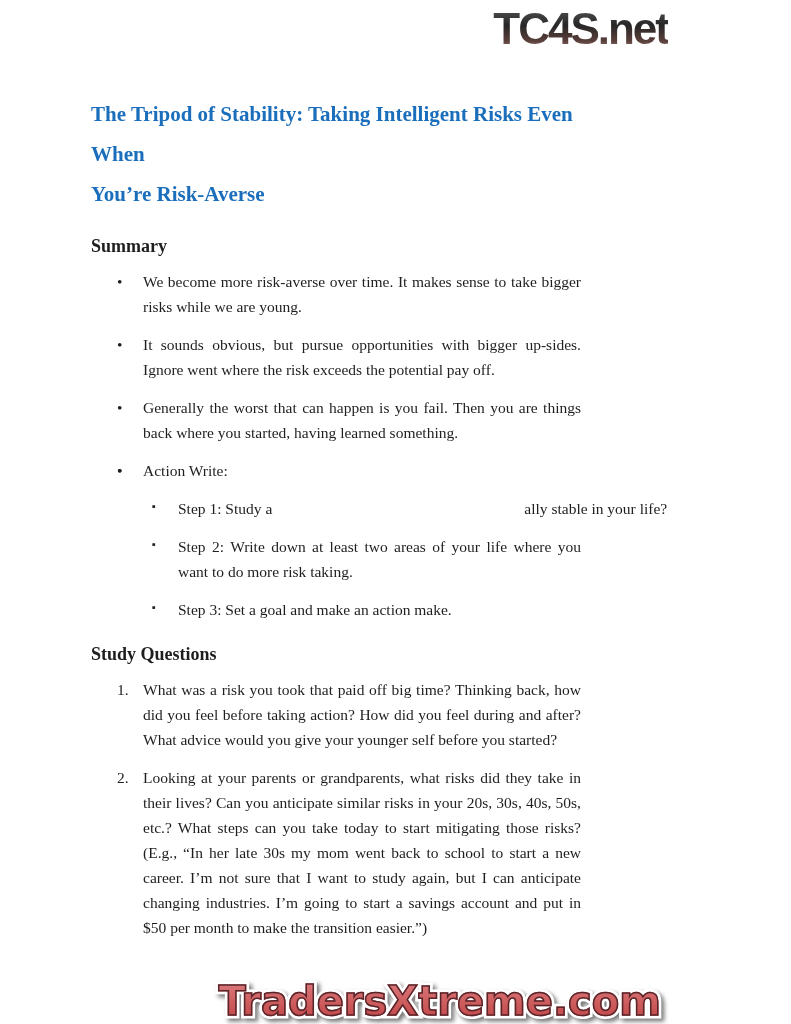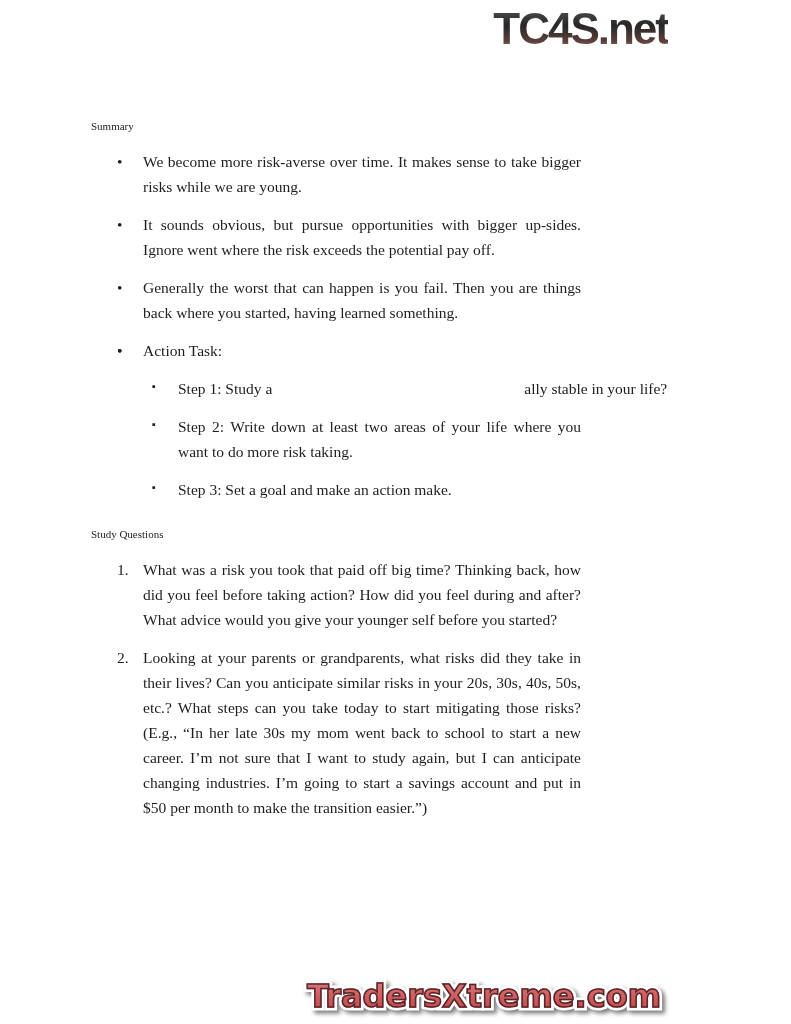--- a/index.html
+++ b/index.html
@@ -19,21 +19,21 @@
     background:linear-gradient(180deg,#555555 0%,#262626 42%,#5c403c 78%,#ab9086 100%);
     -webkit-background-clip:text;background-clip:text;color:transparent;
     white-space:nowrap;
   }
   
   .content{padding:94px 92px 0 91px;}
   .doc-title{
     color:#1a6ebc;font-weight:bold;font-size:21px;line-height:40px;
   }
   .heading{
-    font-weight:normal;font-size:11px;line-height:20px;margin-top:22px;
+    font-weight:bold;font-size:18px;line-height:20px;margin-top:22px;
   }
   .para{
     font-size:15.5px;line-height:25px;text-align:justify;
     position:relative;margin-top:13px;
   }
   .bullet{margin-left:52px;}
   .bullet>.marker{position:absolute;left:-26px;top:0;}
   .step{margin-left:87px;}
   .step>.marker{position:absolute;left:-26px;top:-2px;font-size:11px;}
   .question{margin-left:52px;}
@@ -58,41 +58,45 @@
   }
   .watermark .over{
     background:linear-gradient(180deg,#e4555c 0%,#d21e26 45%,#a90f15 100%);
     -webkit-background-clip:text;background-clip:text;color:transparent;
     -webkit-text-stroke:1px #7e0c10;
   }
   
   .footer-logo{
     position:absolute;top:977px;right:12px;
     font-family:"DejaVu Sans",sans-serif;font-weight:bold;
-    font-size:32px;line-height:1.2;
+    font-size:40px;line-height:1.2;
   }
   .footer-logo .under{
     -webkit-text-stroke:7px #ffffff;
     filter:drop-shadow(3px 3px 2px rgba(80,80,80,0.75));
   }
   .footer-logo .over{
     background:linear-gradient(180deg,#dd7d82 0%,#cd5c5c 55%,#bf4046 100%);
     -webkit-background-clip:text;background-clip:text;color:transparent;
     -webkit-text-stroke:1.5px #57262a;
   }
 </style>
 </head>
 <body>
 
 <div class="page">
 
   <div class="top-logo">TC4S.net</div>
 
   <div class="content">
 
+    <div class="doc-title">
+      <span style="display:block">The Tripod of Stability: Taking Intelligent Risks Even When</span>
+      <span style="display:block">You’re Risk-Averse</span>
+    </div>
 
     <div class="heading">Summary</div>
 
     <div class="para bullet">
       <span class="marker">•</span>
       <span>We become more risk-averse over time. It makes sense to take bigger risks while we are young.</span>
     </div>
 
     <div class="para bullet">
       <span class="marker">•</span>
@@ -103,21 +107,21 @@
       <span class="marker">•</span>
       <span>Generally the worst that can happen is you fail. Then you are things back where you started, having learned something.</span>
     </div>
 
     <div class="para bullet">
       <span class="marker">•</span>
     </div>
 
     <div class="para bullet">
       <span class="marker">•</span>
-      <span>Action Task:</span>
+      <span>Action Write:</span>
     </div>
 
     <div class="para step step1-line">
       <span class="marker">▪</span>
       <span>Step 1: Study a</span><span class="wm-gap"></span><span>ally stable in your life?</span>
     </div>
 
     <div class="para step">
       <span class="marker">▪</span>
       <span>Step 2: Write down at least two areas of your life where you want to do more risk taking.</span>

